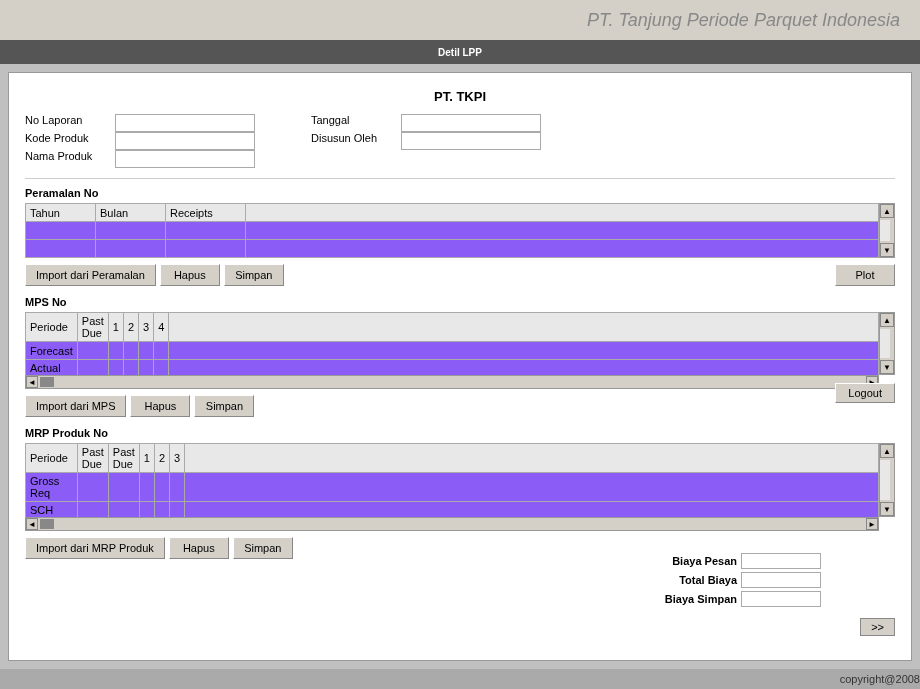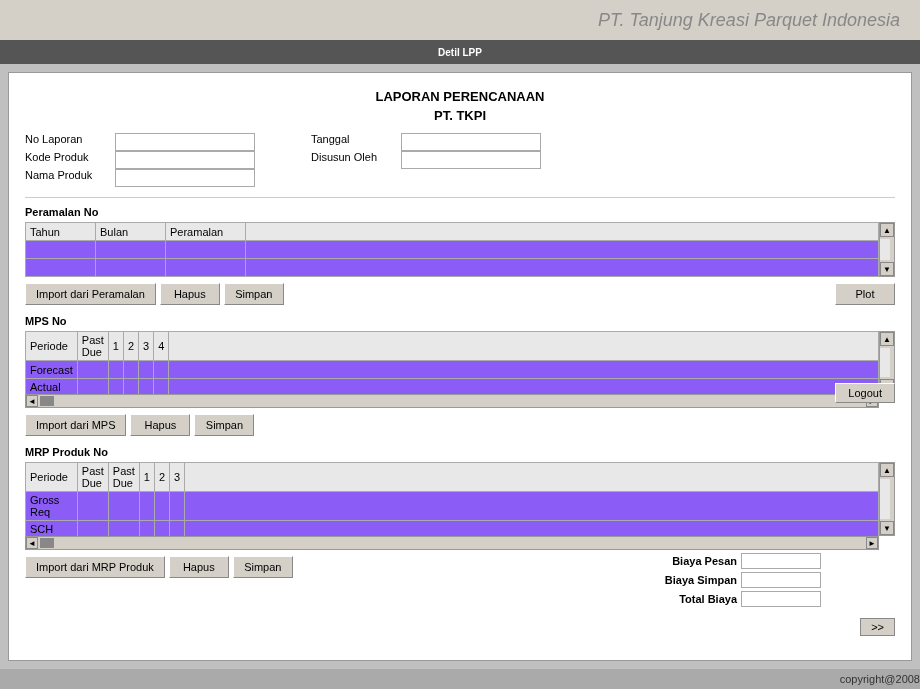--- a/index.html
+++ b/index.html
@@ -211,30 +211,29 @@
     .mps-col-num { width: 50px; }
 
     .mrp-col-periode { width: 70px; }
     .mrp-col-pastdue { width: 60px; }
     .mrp-col-num { width: 50px; }
   </style>
 </head>
 <body>
 
 <div class="top-bar">
-  <span class="company-title">PT. Tanjung Kreasi Parquet Indonesia</span>
+  <span class="company-title">PT. Tanjung Periode Parquet Indonesia</span>
 </div>
 
 <div class="title-bar">
   <span class="title-bar-text">Detil LPP</span>
 </div>
 
 <div class="main-content">
 
-  <div class="report-title">LAPORAN PERENCANAAN</div>
   <div class="report-title" style="margin-bottom: 10px;">PT. TKPI</div>
 
   <div class="form-section">
     <div class="form-inline">
       <div class="form-row">
         <span class="form-label">No Laporan</span>
         <input class="form-input" type="text" value="" style="">
       </div>
       <div class="form-row" style="margin-left: 40px;">
         <span class="form-label">Tanggal</span>
@@ -260,21 +259,21 @@
   <hr class="divider">
 
   <div class="form-section">
     <div class="section-label">Peramalan No</div>
     <div class="table-container">
       <table class="data-table inner-table">
         <thead>
           <tr>
             <th class="col-tahun">Tahun</th>
             <th class="col-bulan">Bulan</th>
-            <th class="col-peramalan">Peramalan</th>
+            <th class="col-peramalan">Receipts</th>
             <th class="col-extra"></th>
           </tr>
         </thead>
         <tbody>
           <tr>
             <td></td>
             <td></td>
             <td></td>
             <td></td>
           </tr>
@@ -412,25 +411,25 @@
   </div>
 
   <button class="logout-btn">Logout</button>
 
   <div class="cost-section">
     <div class="cost-row">
       <span class="cost-label">Biaya Pesan</span>
       <input class="cost-input" type="text" value="" style="">
     </div>
     <div class="cost-row">
+      <span class="cost-label">Total Biaya</span>
+      <input class="cost-input" type="text" value="" style="">
+    </div>
+    <div class="cost-row">
       <span class="cost-label">Biaya Simpan</span>
-      <input class="cost-input" type="text" value="" style="">
-    </div>
-    <div class="cost-row">
-      <span class="cost-label">Total Biaya</span>
       <input class="cost-input" type="text" value="" style="">
     </div>
   </div>
 
   <button class="next-btn">&gt;&gt;</button>
 
 </div>
 
 <div class="footer">
   <span>copyright@2008</span>

